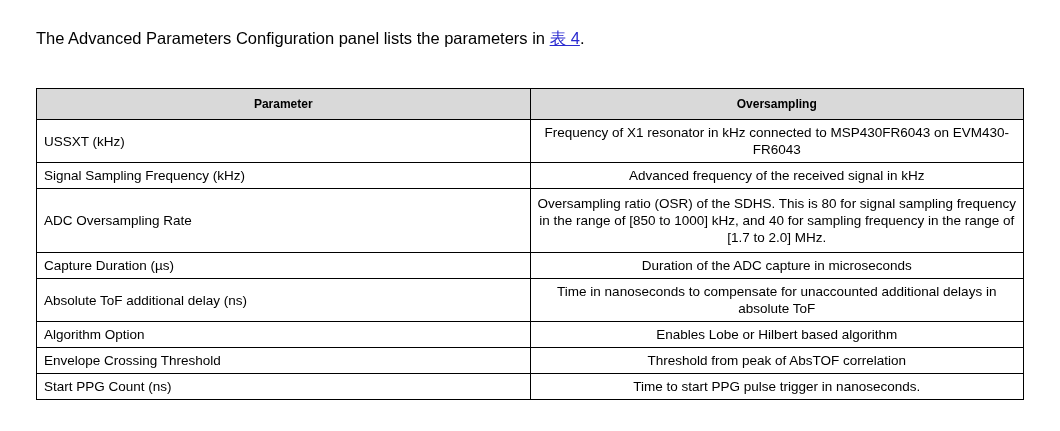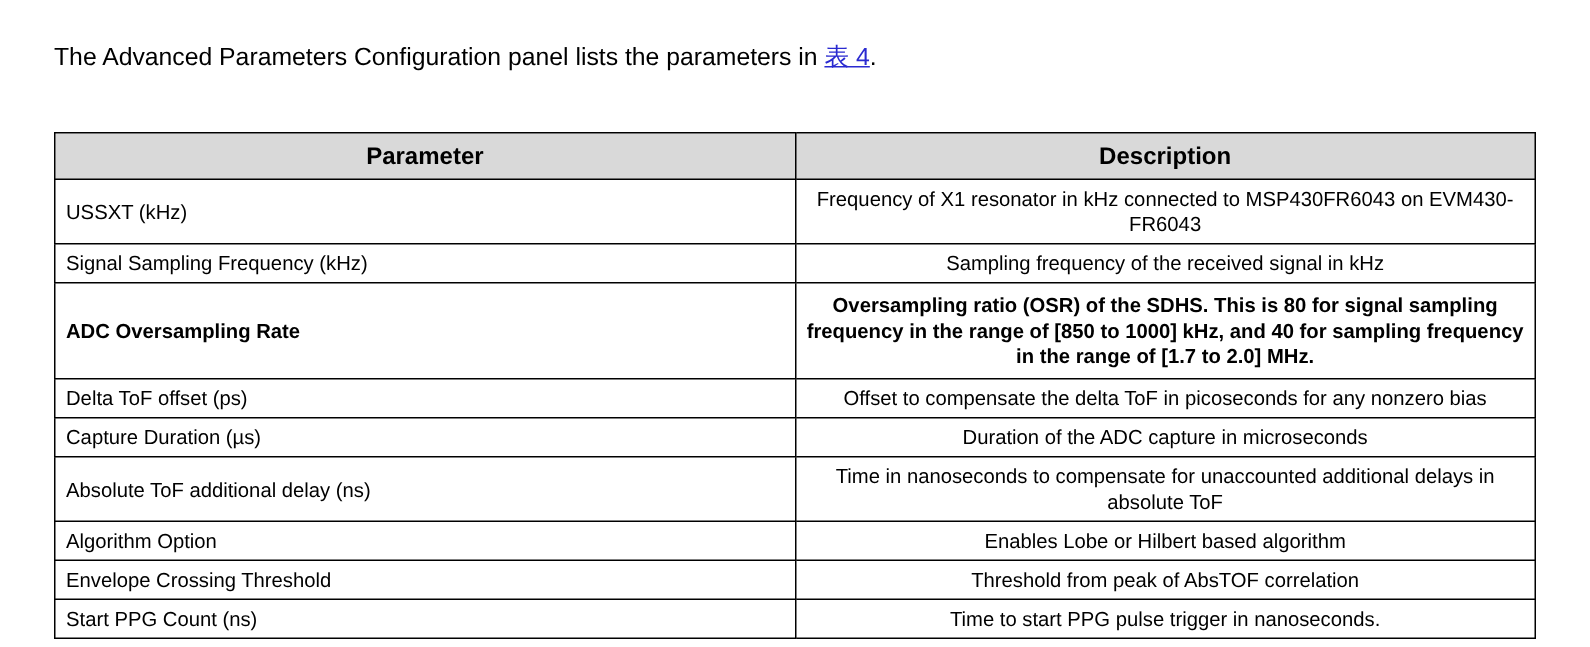--- a/index.html
+++ b/index.html
@@ -57,67 +57,62 @@
     border: 1px solid #000000;
     padding: 4px 7px;
     vertical-align: middle;
     line-height: 17px;
   }
   table.params th {
     background: #d9d9d9;
     font-weight: bold;
     text-align: center;
     height: 22px;
-    font-size: 16px;
+    font-size: 12px;
   }
   table.params td.param-cell {
     width: 292px;
     text-align: left;
     margin-top: 20px;
   }
   table.params td.desc-cell {
     text-align: center;
   }
   table.params tr.tall td {
     padding-top: 6px;
     padding-bottom: 6px;
-    font-weight: bold;
   }
 </style>
 </head>
 <body>
 
 <div class="page">
 
   <p class="intro"><span>The Advanced Parameters Configuration panel lists the parameters in </span><a class="xref" href="#">表 4</a><span>.</span></p>
 
 
   <table class="params">
     <thead>
       <tr>
         <th class="param-cell">Parameter</th>
-        <th class="desc-cell">Description</th>
+        <th class="desc-cell">Oversampling</th>
       </tr>
     </thead>
     <tbody>
       <tr>
         <td class="param-cell">USSXT (kHz)</td>
         <td class="desc-cell">Frequency of X1 resonator in kHz connected to MSP430FR6043 on EVM430-FR6043</td>
       </tr>
       <tr>
         <td class="param-cell">Signal Sampling Frequency (kHz)</td>
-        <td class="desc-cell">Sampling frequency of the received signal in kHz</td>
+        <td class="desc-cell">Advanced frequency of the received signal in kHz</td>
       </tr>
       <tr class="tall">
         <td class="param-cell">ADC Oversampling Rate</td>
         <td class="desc-cell">Oversampling ratio (OSR) of the SDHS. This is 80 for signal sampling frequency in the range of [850 to 1000] kHz, and 40 for sampling frequency in the range of [1.7 to 2.0] MHz.</td>
-      </tr>
-      <tr>
-        <td class="param-cell">Delta ToF offset (ps)</td>
-        <td class="desc-cell">Offset to compensate the delta ToF in picoseconds for any nonzero bias</td>
       </tr>
       <tr>
         <td class="param-cell">Capture Duration (µs)</td>
         <td class="desc-cell">Duration of the ADC capture in microseconds</td>
       </tr>
       <tr>
         <td class="param-cell">Absolute ToF additional delay (ns)</td>
         <td class="desc-cell">Time in nanoseconds to compensate for unaccounted additional delays in absolute ToF</td>
       </tr>
       <tr>

